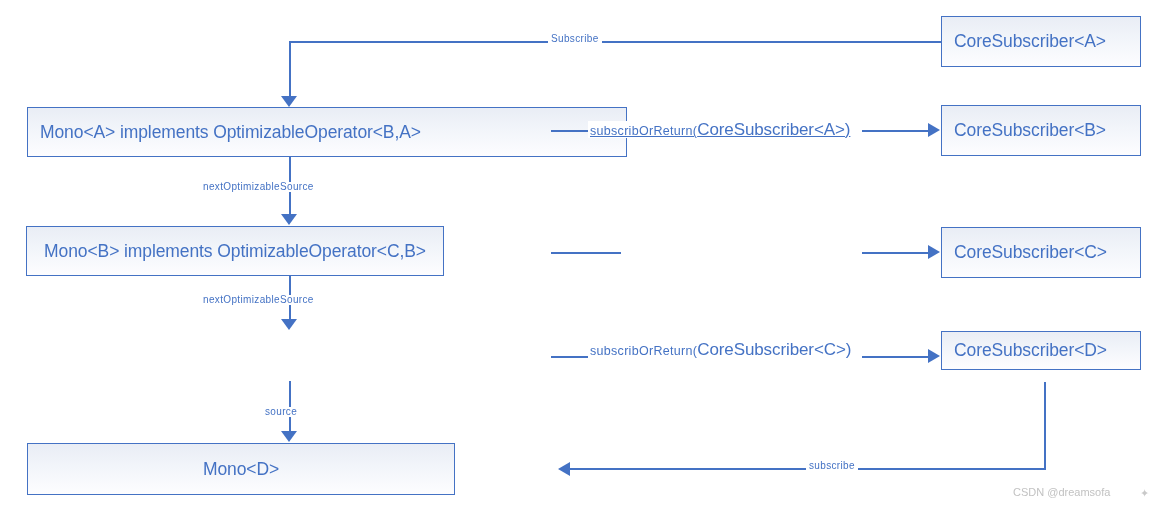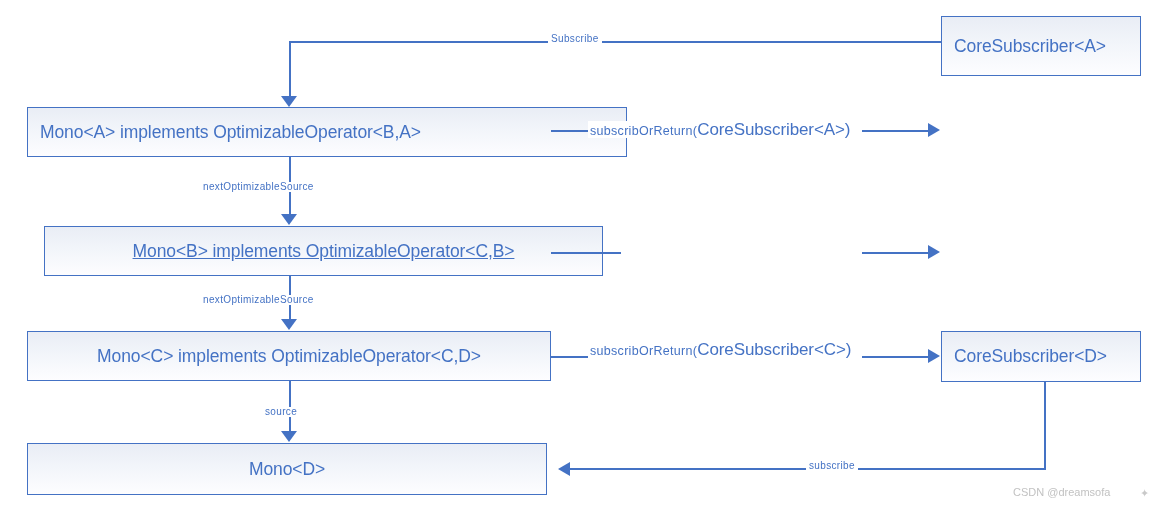--- a/index.html
+++ b/index.html
@@ -112,41 +112,42 @@
     font-size: 11px;
   }
 </style>
 </head>
 <body>
 
 <div id="canvas">
 
   <div class="node left" style="left:27px; top:107px; width:600px; height:50px;">Mono&lt;A&gt; implements OptimizableOperator&lt;B,A&gt;</div>
 
-  <div class="node" style="left:44px; top:226px; width:559px; height:50px;text-decoration:underline;">Mono&lt;B&gt; implements OptimizableOperator&lt;C,B&gt;</div>
-
-  <div class="node" style="left:27px; top:331px; width:524px; height:50px;">Mono&lt;C&gt; implements OptimizableOperator&lt;C,D&gt;</div>
-
-  <div class="node" style="left:27px; top:443px; width:520px; height:52px;">Mono&lt;D&gt;</div>
-
-  <div class="node left" style="left:941px; top:16px; width:200px; height:60px;">CoreSubscriber&lt;A&gt;</div>
+  <div class="node" style="left:26px; top:226px; width:418px; height:50px;">Mono&lt;B&gt; implements OptimizableOperator&lt;C,B&gt;</div>
 
 
+  <div class="node" style="left:27px; top:443px; width:428px; height:52px;">Mono&lt;D&gt;</div>
 
-  <div class="node left" style="left:941px; top:331px; width:200px; height:51px;">CoreSubscriber&lt;D&gt;</div>
+  <div class="node left" style="left:941px; top:16px; width:200px; height:51px;">CoreSubscriber&lt;A&gt;</div>
+
+  <div class="node left" style="left:941px; top:105px; width:200px; height:51px;">CoreSubscriber&lt;B&gt;</div>
+
+  <div class="node left" style="left:941px; top:227px; width:200px; height:51px;">CoreSubscriber&lt;C&gt;</div>
+
+  <div class="node left" style="left:941px; top:331px; width:200px; height:39px;">CoreSubscriber&lt;D&gt;</div>
 
   <div class="hline" style="left:289px; top:41px; width:652px;"></div>
   <div class="vline" style="left:289px; top:41px; height:55px;"></div>
   <div class="arrow-down" style="left:281px; top:96px;"></div>
   <div class="edge-label small" style="left:548px; top:34px;">Subscribe</div>
 
   <div class="hline" style="left:551px; top:130px; width:70px;"></div>
   <div class="hline" style="left:862px; top:130px; width:67px;"></div>
   <div class="arrow-right" style="left:928px; top:123px;"></div>
-  <div class="edge-label mixed" style="left:588px; top:121px;">
+  <div class="edge-label mixed" style="left:588px; top:121px;text-decoration:underline;">
     <span>subscribOrReturn(</span><span class="big">CoreSubscriber&lt;A&gt;)</span>
   </div>
 
   <div class="vline" style="left:289px; top:157px; height:57px;"></div>
   <div class="arrow-down" style="left:281px; top:214px;"></div>
   <div class="edge-label small" style="left:200px; top:182px;">nextOptimizableSource</div>
 
   <div class="hline" style="left:551px; top:252px; width:70px;"></div>
   <div class="hline" style="left:862px; top:252px; width:67px;"></div>
   <div class="arrow-right" style="left:928px; top:245px;"></div>

